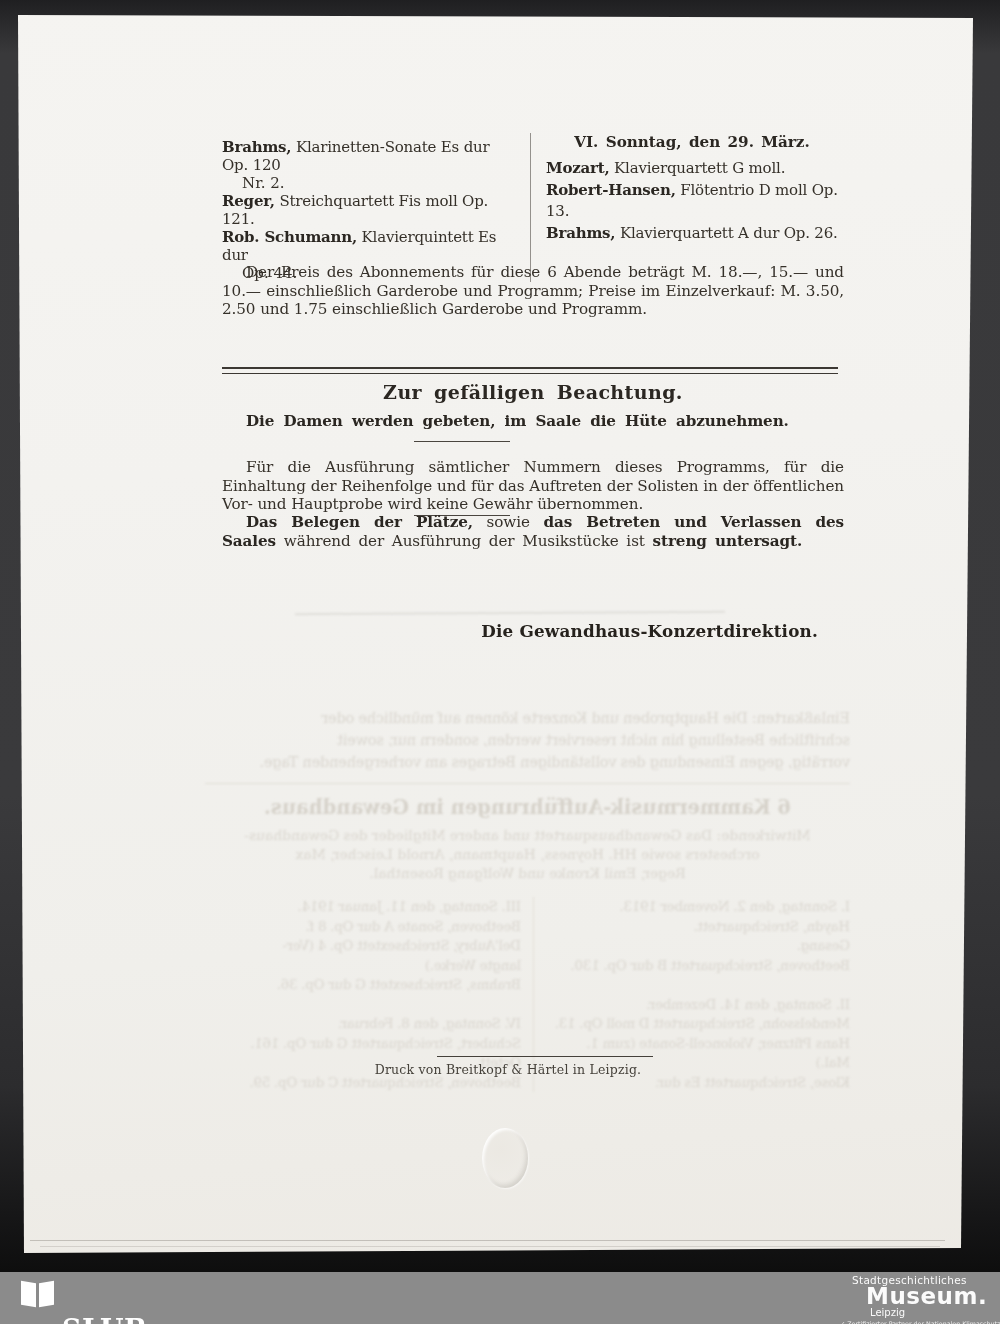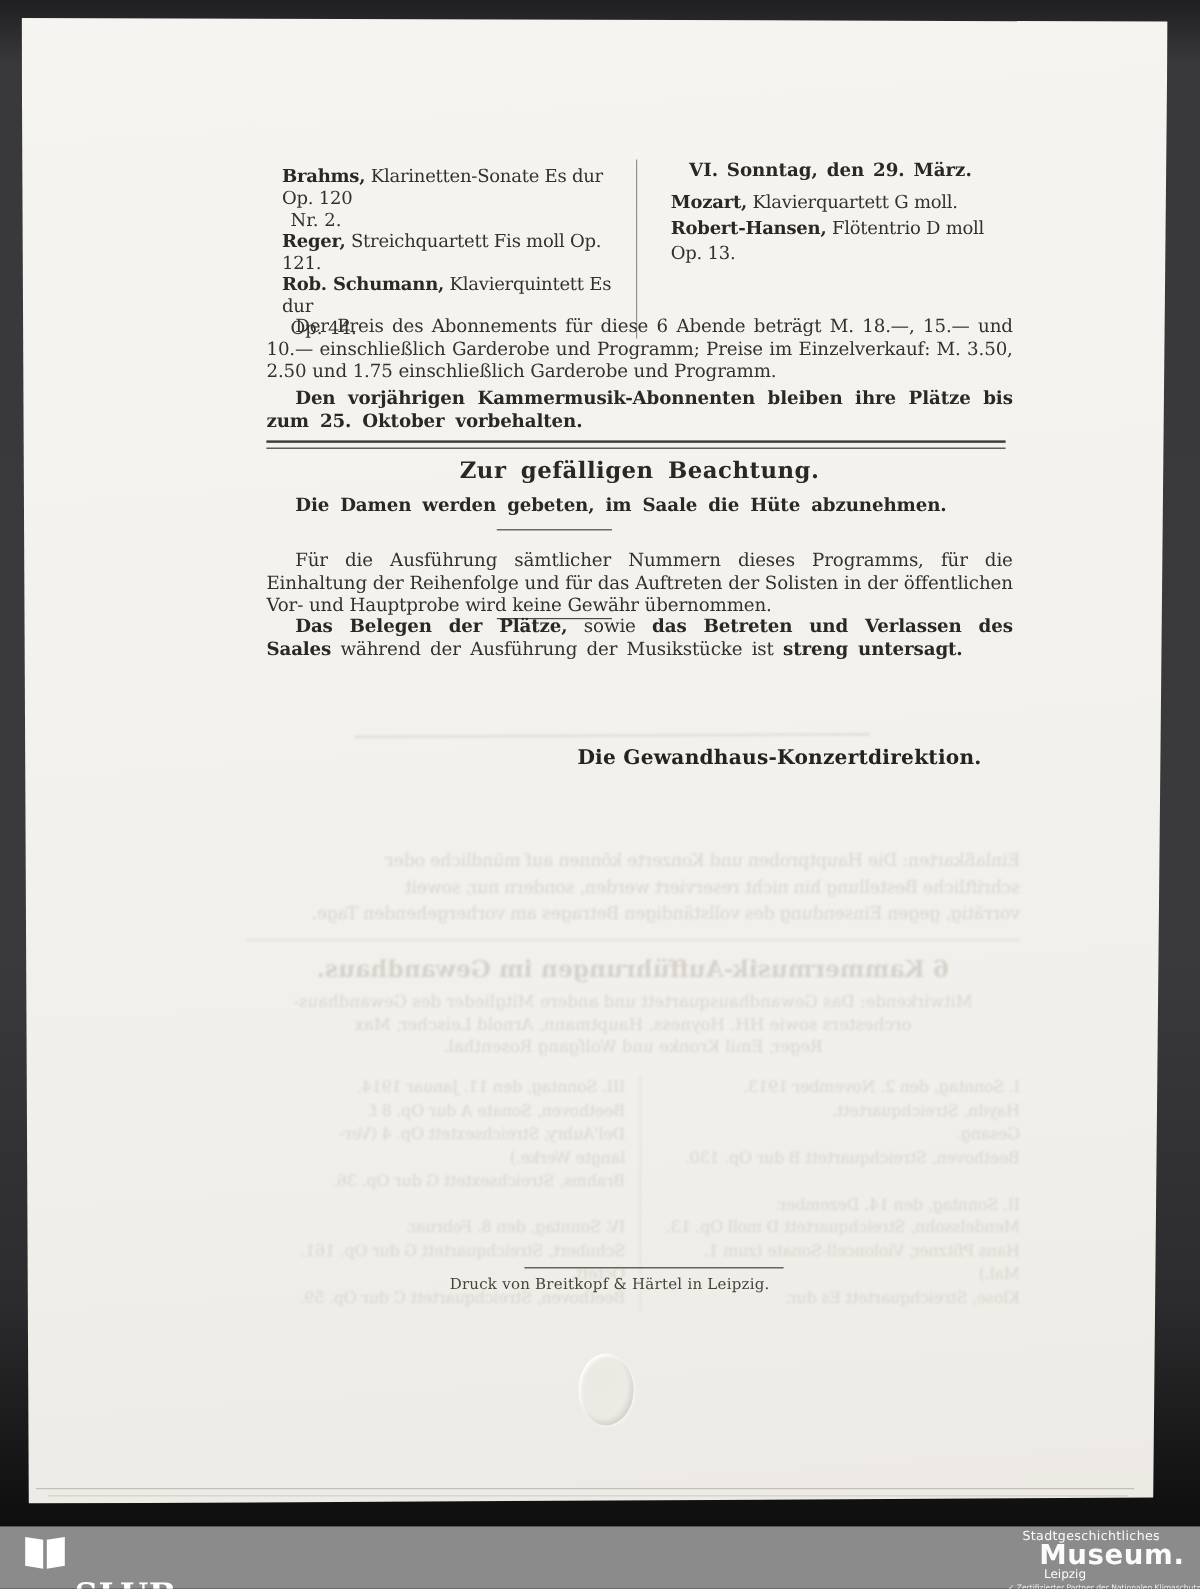--- a/index.html
+++ b/index.html
@@ -18,21 +18,21 @@
   .abs{position:absolute;}
   .ink{color:#353029;}
   .b{font-weight:bold;color:#2b2722;}
   
   .cols{top:133px;left:222px;width:616px;display:flex;font-size:15px;}
   .col1{width:296px;padding-right:12px;border-right:1px solid rgba(70,64,58,.55);}
   .col2{flex:1;padding-left:15px;}
   .colhead{text-align:center;font-weight:bold;font-size:15.2px;word-spacing:2px;color:#2b2722;}
   .entries1{margin-top:5px;line-height:18px;}
   .entries2{margin-top:7px;line-height:21.5px;}
-  .entry{letter-spacing:-0.2px;margin-left:13px;}
+  .entry{letter-spacing:-0.2px;}
   .cont{padding-left:20px;}
   .cont:empty{display:none;}
   
   .center{text-align:center;}
   .para{left:222px;width:622px;text-align:justify;text-indent:24px;font-size:15.2px;line-height:18.5px;letter-spacing:-0.1px;}
   .rule-double{top:367px;left:222px;width:616px;height:4px;border-top:2px solid #3c3833;border-bottom:1px solid #3c3833;}
   .rule-short{width:96px;border-top:1.2px solid #4a453f;}
   .beachtung{top:381px;left:222px;width:622px;font-size:19px;font-weight:bold;word-spacing:5px;letter-spacing:.4px;color:#2b2722;}
   .signature{top:621px;left:222px;width:616px;text-align:right;padding-right:20px;box-sizing:border-box;
     font-size:16.8px;font-weight:bold;letter-spacing:.2px;color:#26221d;}
@@ -91,28 +91,28 @@
 
         <div class="entry"><span class="b">Rob. Schumann,</span><span class="ink"> Klavierquintett Es dur</span></div>
         <div class="cont ink">Op. 44.</div>
       </div>
     </div>
     <div class="col2">
       <div class="colhead">VI. Sonntag, den 29. März.</div>
       <div class="entries2">
         <div class="entry"><span class="b">Mozart,</span><span class="ink"> Klavierquartett G moll.</span></div>
         <div class="entry"><span class="b">Robert-Hansen,</span><span class="ink"> Flötentrio D moll Op. 13.</span></div>
+        <div class="entry"><span class="b">Brahms,</span><span class="ink"> Klavierquartett A dur Op. 26.</span></div>
       </div>
     </div>
   </div>
 
 
   <div class="abs para ink" style="top:263px;">Der Preis des Abonnements für diese 6 Abende beträgt M. 18.—, 15.— und 10.— einschließlich Garderobe und Programm; Preise im Einzelverkauf: M. 3.50, 2.50 und 1.75 einschließlich Garderobe und Programm.</div>
 
-  <div class="abs para b" style="top:323px;word-spacing:4px;">Den vorjährigen Kammermusik-Abonnenten bleiben ihre Plätze bis zum 25. Oktober vorbehalten.</div>
 
   <div class="abs rule-double"></div>
 
   <div class="abs para b" style="top:412px;word-spacing:4px;text-align:left;">Die Damen werden gebeten, im Saale die Hüte abzunehmen.</div>
 
   <div class="abs beachtung center">Zur gefälligen Beachtung.</div>
 
   <div class="abs rule-short" style="top:441px;left:414px;"></div>
 
   <div class="abs para ink" style="top:458px;">Für die Ausführung sämtlicher Nummern dieses Programms, für die Einhaltung der Reihenfolge und für das Auftreten der Solisten in der öffentlichen Vor- und Hauptprobe wird keine Gewähr übernommen.</div>

